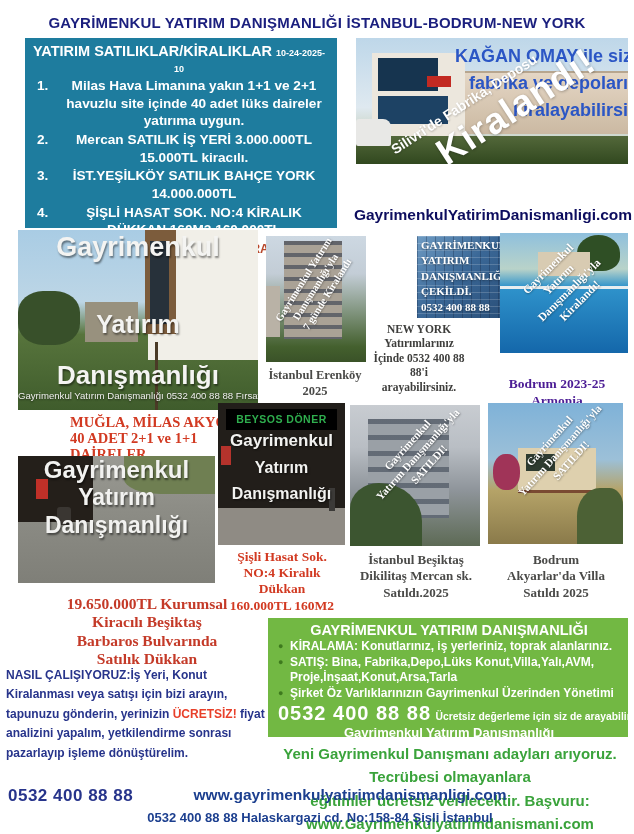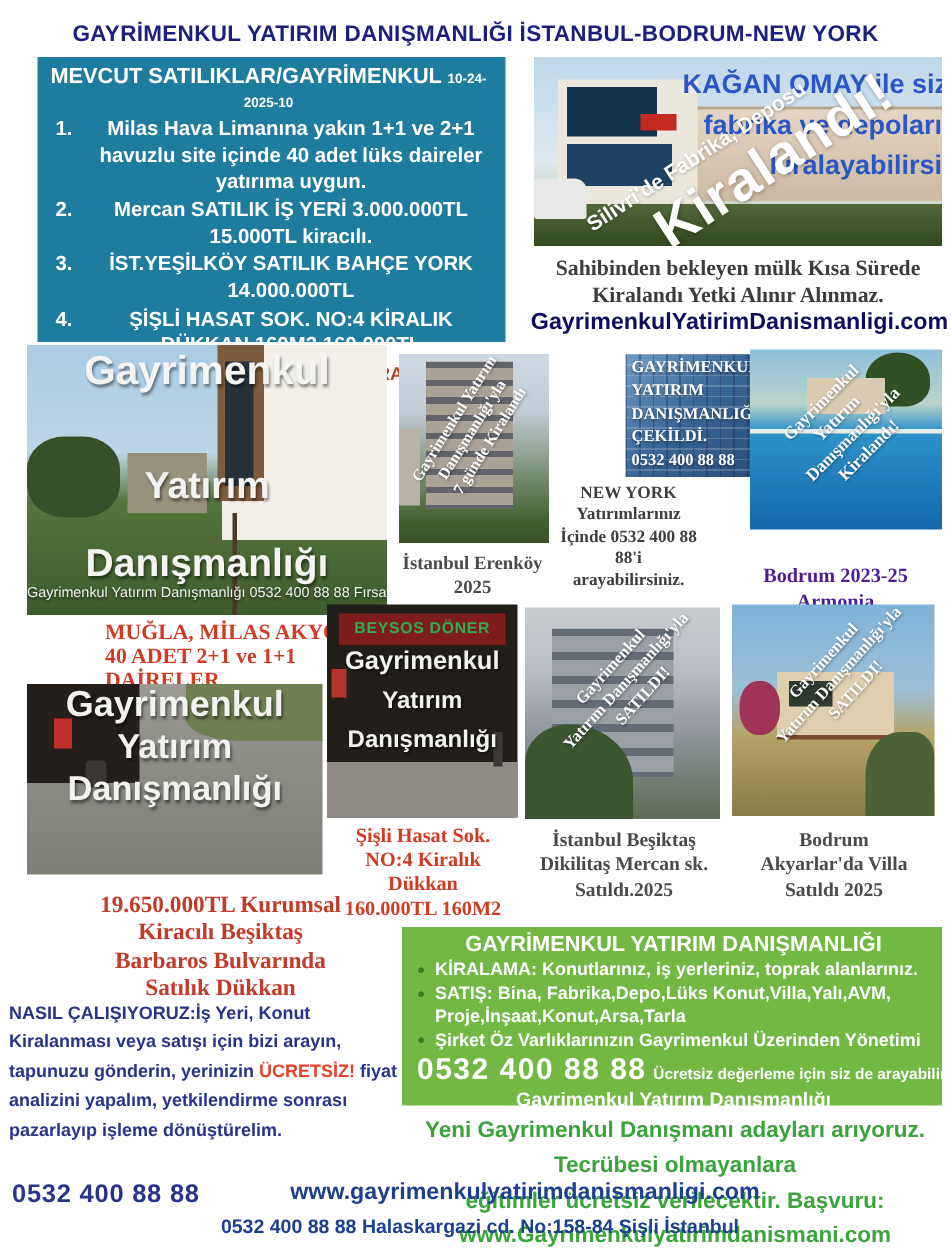--- a/index.html
+++ b/index.html
@@ -84,21 +84,21 @@
   .s-poster { position:absolute; left:9%; top:18%; width:6%; height:16%; background:#c03028; }
   .s-trees { position:absolute; right:0; top:0; width:46%; height:30%; background:#6f7f52; border-radius:0 0 0 40%; }
   .s-moto { position:absolute; left:20%; top:40%; width:7%; height:14%; background:#3a3632; border-radius:3px; }
   .s-line1 { position:absolute; top:0px; width:100%; text-align:center; color:#f2f2f0; font-weight:bold; font-size:24px; text-shadow:1px 2px 2px rgba(0,0,0,.5); }
   .s-line2 { position:absolute; top:28px; width:100%; text-align:center; color:#f2f2f0; font-weight:bold; font-size:23px; text-shadow:1px 2px 2px rgba(0,0,0,.5); }
   .s-line3 { position:absolute; top:56px; width:100%; text-align:center; color:#f2f2f0; font-weight:bold; font-size:23px; text-shadow:1px 2px 2px rgba(0,0,0,.5); }
 
   
   .shop { top:403px; left:218px; width:127px; height:142px; overflow:hidden; background:#221e1a; }
   .sh-pave { position:absolute; left:0; bottom:0; width:100%; height:26%; background:#8f8b84; }
-  .sh-sign { position:absolute; left:6%; top:4%; width:88%; height:15%; background:#7f1d1d; display:flex; align-items:center; justify-content:center; }
+  .sh-sign { position:absolute; left:6%; top:4%; width:88%; height:15%; background:#000000; display:flex; align-items:center; justify-content:center; }
   .sh-sign span { color:#2fae4e; font-weight:bold; font-size:10.5px; letter-spacing:.5px; white-space:nowrap; }
   .sh-post { position:absolute; left:2%; top:30%; width:8%; height:14%; background:#b5332c; }
   .sh-person { position:absolute; right:8%; bottom:24%; width:5%; height:16%; background:#3c3a38; }
   .sh-line { position:absolute; width:100%; text-align:center; color:#f2f2f0; font-weight:bold; text-shadow:1px 1px 2px rgba(0,0,0,.6); }
 
   .shop-cap { top:549px; left:212px; width:140px; text-align:center; color:#d23a22; font-family:"Liberation Serif", serif; font-weight:bold; font-size:13.5px; line-height:1.2; }
 
   
   .besiktas { top:405px; left:350px; width:130px; height:141px; overflow:hidden; background:linear-gradient(#c8ccd1 0%, #b9bec4 30%, #8f959b 60%, #5d6a55 100%); }
   .b-bldg { position:absolute; left:14%; top:10%; width:62%; height:70%; background:#9aa0a6;
@@ -141,21 +141,21 @@
 </style>
 </head>
 <body>
 
 <div class="page">
 
   <div class="abs header">GAYRİMENKUL YATIRIM DANIŞMANLIĞI İSTANBUL-BODRUM-NEW YORK</div>
 
   <div class="abs listings">
     <div class="listings-title">
-      <span>MEVCUT SATILIKLAR/GAYRİMENKUL</span>
+      <span>YATIRIM SATILIKLAR/KİRALIKLAR</span>
       <span class="datecode">10-24-2025-10</span>
     </div>
     <div class="listing-row">
       <span class="listing-num">1.</span>
       <span class="listing-text">Milas Hava Limanına yakın 1+1 ve 2+1 havuzlu site içinde 40 adet lüks daireler yatırıma uygun.</span>
     </div>
     <div class="listing-row">
       <span class="listing-num">2.</span>
       <span class="listing-text">Mercan SATILIK İŞ YERİ 3.000.000TL 15.000TL kiracılı.</span>
     </div>
@@ -180,21 +180,20 @@
     <div class="f-tower"></div>
     <div class="f-glass1"></div>
     <div class="f-glass2"></div>
     <div class="f-banner"></div>
     <div class="f-grass"></div>
     <div class="f-van"></div>
     <div class="f-toptext">KAĞAN OMAY ile siz de fabrika ve depolarınızı kiralayabilirsiniz.</div>
     <div class="f-rot-small">Silivri'de Fabrika, Deposu</div>
     <div class="f-rot-big">Kiralandı!</div>
   </div>
-  <div class="abs sahibinden">Sahibinden bekleyen mülk Kısa Sürede Kiralandı Yetki Alınır Alınmaz.</div>
   <div class="abs fact-site">GayrimenkulYatirimDanismanligi.com</div>
 
   <div class="abs house">
     <div class="h-bldg"></div>
     <div class="h-wood1"></div>
     <div class="h-glass"></div>
     <div class="h-wall"></div>
     <div class="h-bush"></div>
     <div class="h-tree"></div>
     <div class="h-line1">Gayrimenkul</div>

